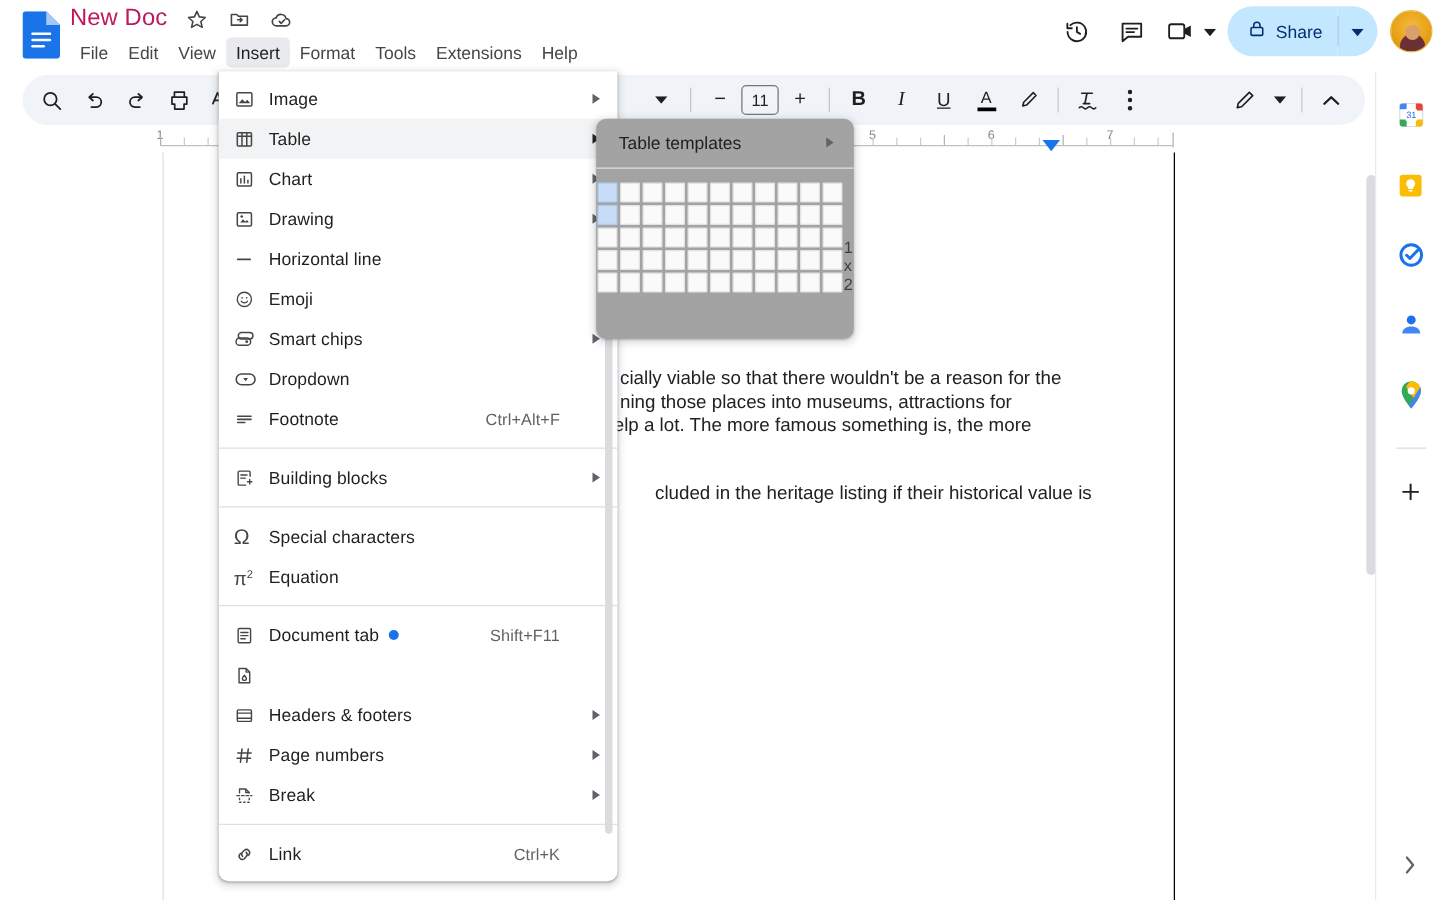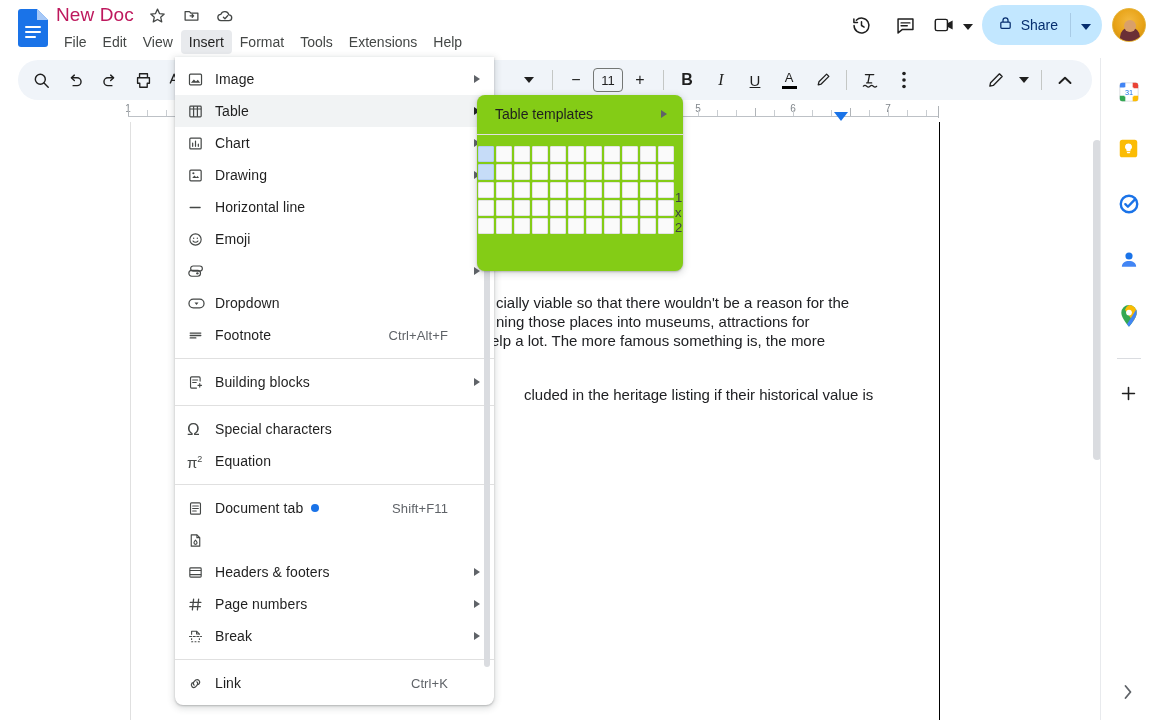--- a/index.html
+++ b/index.html
@@ -93,21 +93,21 @@
   .mlbl { font-size:14px; color:#1f1f1f; flex:1 1 auto; letter-spacing:.1px; }
   .mshort { font-size:13px; color:#5f6368; padding-right:30px; letter-spacing:.1px; }
   .marrow { position:absolute; right:14px; top:50%; transform:translateY(-50%);
     width:0;height:0; border-top:4px solid transparent; border-bottom:4px solid transparent; border-left:6px solid #5f6368; }
   .marrow.dark { border-left-color:#202124; }
   .mdiv { height:1px; background:#e0e0e0; margin:7px 0; }
   .blue-dot { width:8px;height:8px;border-radius:50%;background:#1a73e8; margin-left:8px; flex:none; }
   .menu-scroll { position:absolute; right:4px; top:62px; width:6px; height:548px; background:#dadce0; border-radius:3px; cursor:pointer; }
 
   
-  .submenu { position:absolute; left:477px; top:95px; width:206px; height:176px; background:#84cc16;
+  .submenu { position:absolute; left:477px; top:95px; width:206px; height:176px; background:#a3a3a3;
     border-radius:8px; box-shadow: 0 2px 6px 2px rgba(60,64,67,.15), 0 1px 2px rgba(60,64,67,.3); padding-top:4px; }
   .sub-row { height:30px; display:flex; align-items:center; padding:0 0 0 18px; position:relative; cursor:pointer; }
   .sub-lbl { font-size:14px; color:#1f1f1f; }
   .sub-div { height:1px; background:#e0e0e0; margin:5px 0 0; }
   .grid-wrap { padding: 10px 0 0 0; display:flex; flex-direction:row; align-items:flex-end; }
   .grid { display:grid; grid-template-columns: repeat(11, 18px); grid-template-rows: repeat(5, 18px); gap:0px; }
   .cell { width:16px; height:16px; margin:1px; border:1px solid #e3e3e3; background:#fafafa; border-radius:1px; cursor:pointer; }
   .cell.sel { background:#c6dcf8; border-color:#b3cdf0; }
   .grid-label { font-size:13px; color:#3c4043; margin-top:7px; }
 </style>
@@ -476,20 +476,21 @@
     </div>
 
     <div class="mrow">
       <span class="mico">
         <svg width="19" height="17" viewBox="0 0 26 20" fill="none" stroke="#444746" stroke-width="1.6">
           <rect x="5" y="2.5" width="16" height="7" rx="3.5"></rect>
           <rect x="2.5" y="8.5" width="16" height="8" rx="4"></rect>
           <circle cx="14.2" cy="12.5" r="1.6" fill="#444746" stroke="none"></circle>
         </svg>
       </span>
+      <span class="mlbl">Smart chips</span>
       <span class="marrow"></span>
     </div>
 
     <div class="mrow">
       <span class="mico">
         <svg width="19" height="15" viewBox="0 0 24 16" fill="none" stroke="#444746" stroke-width="1.6">
           <rect x="2.5" y="2.5" width="19" height="11" rx="5.5"></rect>
           <path d="M9.5 6.6h5L12 9.8z" fill="#444746" stroke="none"></path>
         </svg>
       </span>

